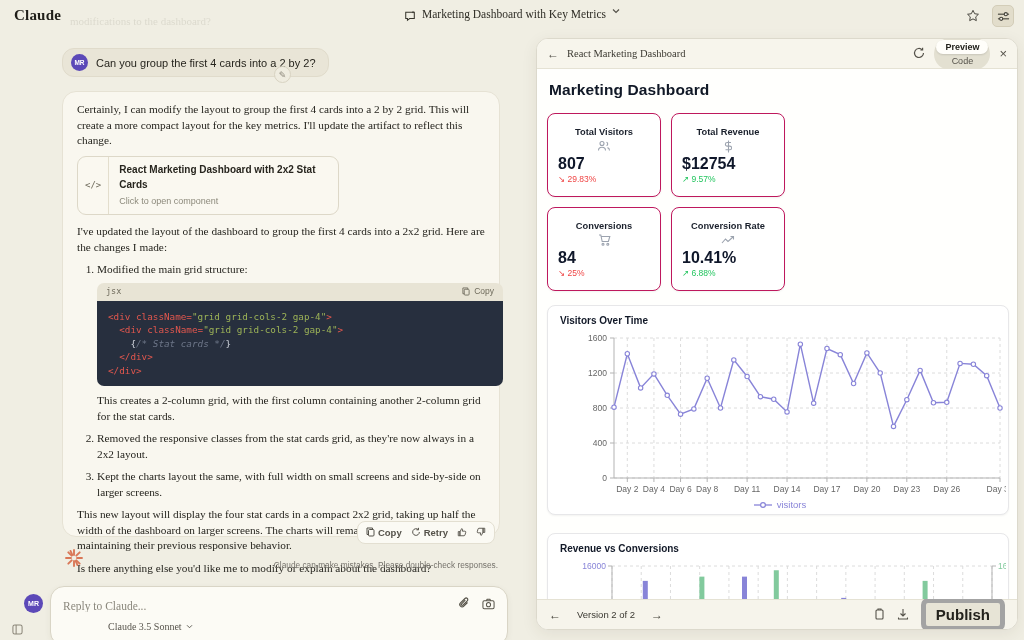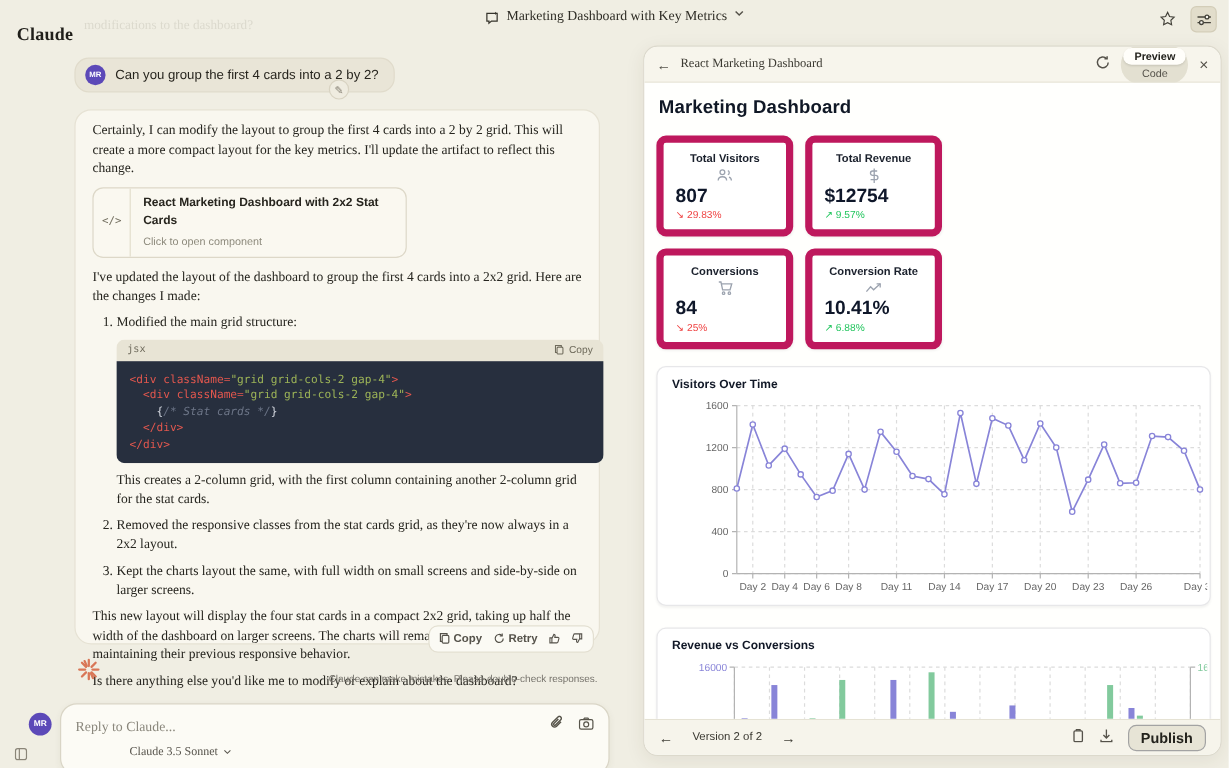--- a/index.html
+++ b/index.html
@@ -2,21 +2,21 @@
 <html><head>
 <meta charset="utf-8">
 <style>
   * { margin:0; padding:0; box-sizing:border-box; }
   html,body { width:1024px; height:640px; overflow:hidden; }
   body { font-family:"Liberation Sans", sans-serif; }
   #app { position:relative; width:1024px; height:640px; background:#f0eee3; overflow:hidden; }
 
   
   .top-header { position:absolute; left:0; top:0; width:1024px; height:32px; z-index:5; }
-  .logo { position:absolute; left:14px; top:21px; font-family:"Liberation Serif", serif; font-weight:700; font-size:15px; color:#201f1a; letter-spacing:.2px; }
+  .logo { position:absolute; left:14px; top:7px; font-family:"Liberation Serif", serif; font-weight:700; font-size:15px; color:#201f1a; letter-spacing:.2px; }
   .ghost-text { position:absolute; left:70px; top:15px; font-family:"Liberation Serif", serif; font-size:11px; color:#55523f; opacity:.13; }
   .thread { position:absolute; left:50%; top:8px; transform:translateX(-50%); display:flex; align-items:flex-start; gap:6px; color:#36342c; }
   .thread-title { font-family:"Liberation Serif", serif; font-size:11.5px; color:#2e2c25; }
   .hdr-right { position:absolute; right:10px; top:5px; display:flex; align-items:center; gap:8px; }
   .icon-btn { width:22px; height:22px; display:flex; align-items:center; justify-content:center; border-radius:5px; cursor:pointer; }
   .icon-btn.active { background:#e2ddcb; border:1px solid #d3cdb8; }
 
   
   .user-bubble { position:absolute; left:62px; top:48px; max-width:420px; background:#e9e5d7; border:1px solid #e0dbcb; border-radius:12px; padding:5px 12px 5px 8px; display:flex; align-items:center; gap:8px; }
   .avatar { width:17px; height:17px; border-radius:50%; background:#5c49b8; color:#fff; font-size:6.5px; font-weight:700; display:flex; align-items:center; justify-content:center; flex:0 0 auto; }
@@ -65,37 +65,37 @@
   .art-title { font-family:"Liberation Serif", serif; font-size:10.5px; color:#3c3a32; }
   .art-header-right { margin-left:auto; display:flex; align-items:center; gap:9px; }
   .seg-toggle { background:#e3e0d1; border-radius:999px; padding:2px; display:flex; align-items:center;flex-direction:column; }
   .seg { font-size:9px; padding:2px 9px; border-radius:999px; color:#55524a; cursor:pointer; }
   .seg.on { background:#fffefa; font-weight:700; color:#23221c; box-shadow:0 1px 2px rgba(0,0,0,.12); }
   .close-x { font-size:13px; color:#55524a; cursor:pointer; }
 
   .art-content { flex:1 1 auto; background:#fffffd; overflow:hidden; padding:0 10px; position:relative; }
   .dash-title { margin:12px 0 0 2px; font-size:15.5px; font-weight:800; color:#101826; letter-spacing:.1px; }
   .stats-grid { margin-top:14px; width:238px; display:grid; grid-template-columns:114px 114px; grid-auto-rows:84px; gap:10px; }
-  .stat-card { background:#fff; border:6px solid #be185d; border-radius:8px; box-shadow:0 1px 2px rgba(0,0,0,.05); display:flex; flex-direction:column; align-items:center; justify-content:center; text-align:center; padding:4px; }
+  .stat-card { background:#fff; border:1px solid #be185d; border-radius:8px; box-shadow:0 1px 2px rgba(0,0,0,.05); display:flex; flex-direction:column; align-items:center; justify-content:center; text-align:center; padding:4px; }
   .stat-label { font-size:9.3px; font-weight:700; color:#1a202c; }
   .stat-icon { margin:3px 0 2px 0; color:#9ca3af; height:13px; display:flex; align-items:center; }
   .stat-value { font-size:16px; font-weight:800; color:#0f172a; align-self:flex-start; margin-left:6px; line-height:18px; }
   .stat-change { font-size:8.5px; align-self:flex-start; margin-left:6px; margin-top:1px; }
   .chg-down { color:#ef4444; } .chg-up { color:#22c55e; }
 
   .chart-card { margin-top:14px; width:462px; border:1px solid #e7e7e9; border-radius:8px; box-shadow:0 1px 2px rgba(0,0,0,.05); background:#fff; padding:9px 4px 4px 8px; }
   .chart-card.clipped { margin-top:18px; height:200px; }
   .chart-title { font-size:10px; font-weight:700; color:#111827; margin-left:4px; margin-bottom:4px; }
   .legend-row { display:flex; align-items:center; justify-content:center; gap:5px; margin-top:0px; font-size:9.5px; }
 
   .art-footer { height:30px; background:#f6f4eb; border-top:1px solid #e5e2d4; display:flex; align-items:center; padding:0 12px; gap:10px; flex:0 0 auto; }
   .nav-arrow { font-size:12px; color:#44423a; cursor:pointer; }
   .version-label { font-size:9.5px; color:#3a3831; margin:0 6px; }
   .art-footer-right { margin-left:auto; display:flex; align-items:center; gap:12px; color:#55524a; }
-  .publish-btn { background:#e7e4d6; border:1px solid #a3a3a3; border-radius:7px; padding:3px 10px; font-size:12px; font-weight:700; color:#23221c; cursor:pointer; }
+  .publish-btn { background:#e7e4d6; border:5px solid #a3a3a3; border-radius:7px; padding:3px 10px; font-size:15px; font-weight:700; color:#23221c; cursor:pointer; }
 
   svg text.tick { font-family:"Liberation Sans", sans-serif; font-size:8.5px; fill:#666; }
   svg .gridline { stroke:#dcdcdc; stroke-dasharray:3 3; stroke-width:1; }
   svg .axisline { stroke:#b3b3b3; stroke-width:1; fill:none; }
 </style>
 </head>
 <body>
 
 <div id="app">
 
@@ -406,20 +406,27 @@
               <circle cx="337.51724137931035" cy="96.375" r="2.2" fill="#fff" stroke="#8884d8" stroke-width="1.1"></circle>
               <circle cx="350.82758620689657" cy="69.6875" r="2.2" fill="#fff" stroke="#8884d8" stroke-width="1.1"></circle>
               <circle cx="364.13793103448273" cy="40.375" r="2.2" fill="#fff" stroke="#8884d8" stroke-width="1.1"></circle>
               <circle cx="377.44827586206895" cy="72.75" r="2.2" fill="#fff" stroke="#8884d8" stroke-width="1.1"></circle>
               <circle cx="390.7586206896552" cy="72.3125" r="2.2" fill="#fff" stroke="#8884d8" stroke-width="1.1"></circle>
               <circle cx="404.0689655172414" cy="33.375" r="2.2" fill="#fff" stroke="#8884d8" stroke-width="1.1"></circle>
               <circle cx="417.37931034482756" cy="34.25" r="2.2" fill="#fff" stroke="#8884d8" stroke-width="1.1"></circle>
               <circle cx="430.6896551724138" cy="45.625" r="2.2" fill="#fff" stroke="#8884d8" stroke-width="1.1"></circle>
               <circle cx="444" cy="78" r="2.2" fill="#fff" stroke="#8884d8" stroke-width="1.1"></circle>
             </svg></div>
+        <div class="legend-row" id="line-legend">
+            <svg width="18" height="8" viewBox="0 0 18 8">
+              <line x1="0" y1="4" x2="18" y2="4" stroke="#8884d8" stroke-width="1.3"></line>
+              <circle cx="9" cy="4" r="2.4" fill="#fff" stroke="#8884d8" stroke-width="1.2"></circle>
+            </svg>
+            <span style="color:#8884d8">visitors</span>
+          </div>
       </div>
 
       <div class="chart-card clipped">
         <div class="chart-title">Revenue vs Conversions</div>
         <div id="bar-chart"><svg width="450" height="200" viewBox="0 0 450 200">
               <line class="gridline" x1="56" y1="8" x2="56" y2="178"></line>
               <line class="gridline" x1="85.23076923076923" y1="8" x2="85.23076923076923" y2="178"></line>
               <line class="gridline" x1="114.46153846153845" y1="8" x2="114.46153846153845" y2="178"></line>
               <line class="gridline" x1="143.69230769230768" y1="8" x2="143.69230769230768" y2="178"></line>
               <line class="gridline" x1="172.9230769230769" y1="8" x2="172.9230769230769" y2="178"></line>

